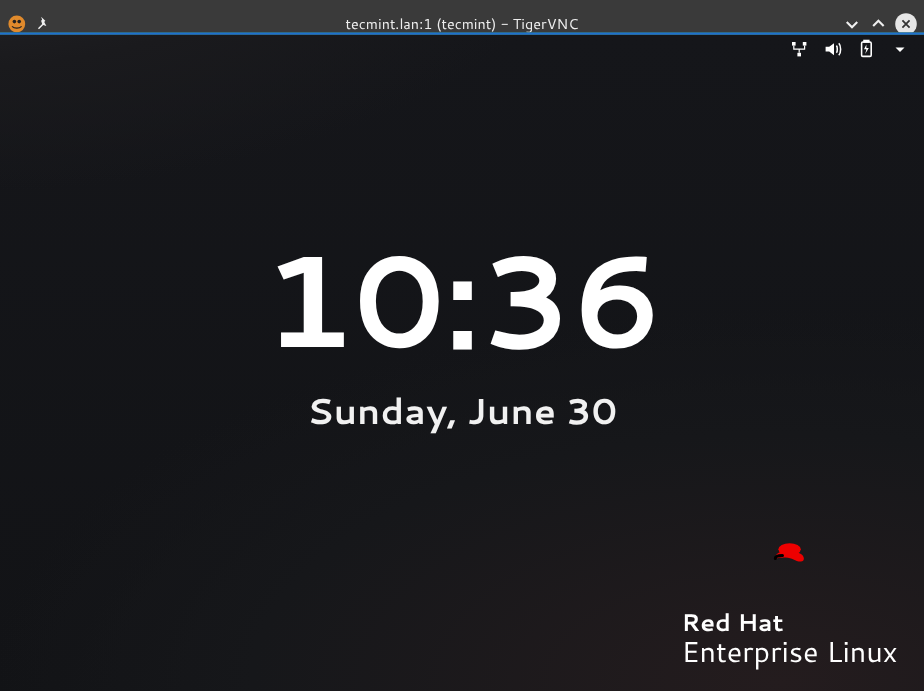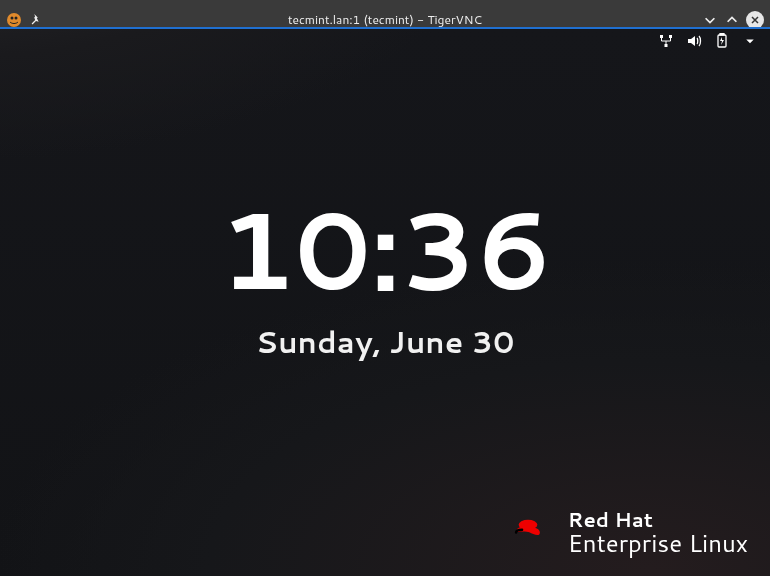--- a/index.html
+++ b/index.html
@@ -100,20 +100,21 @@
   }
 
   .brand {
     position: absolute;
     bottom: 20px;
     right: 22px;
     display: flex;
     align-items: center;
     gap: 23px;
     color: #fff;
+    flex-direction: column;
   }
   .brand-text { display:flex; flex-direction:column; line-height:1.1; }
   .brand-top { font-weight: 700; font-size: 20px; }
   .brand-bottom { font-weight: 400; font-size: 24px; }
   .fedora-svg { width: 34px; height: 34px; }
 </style>
 </head>
 <body>
 
 <div class="titlebar">

